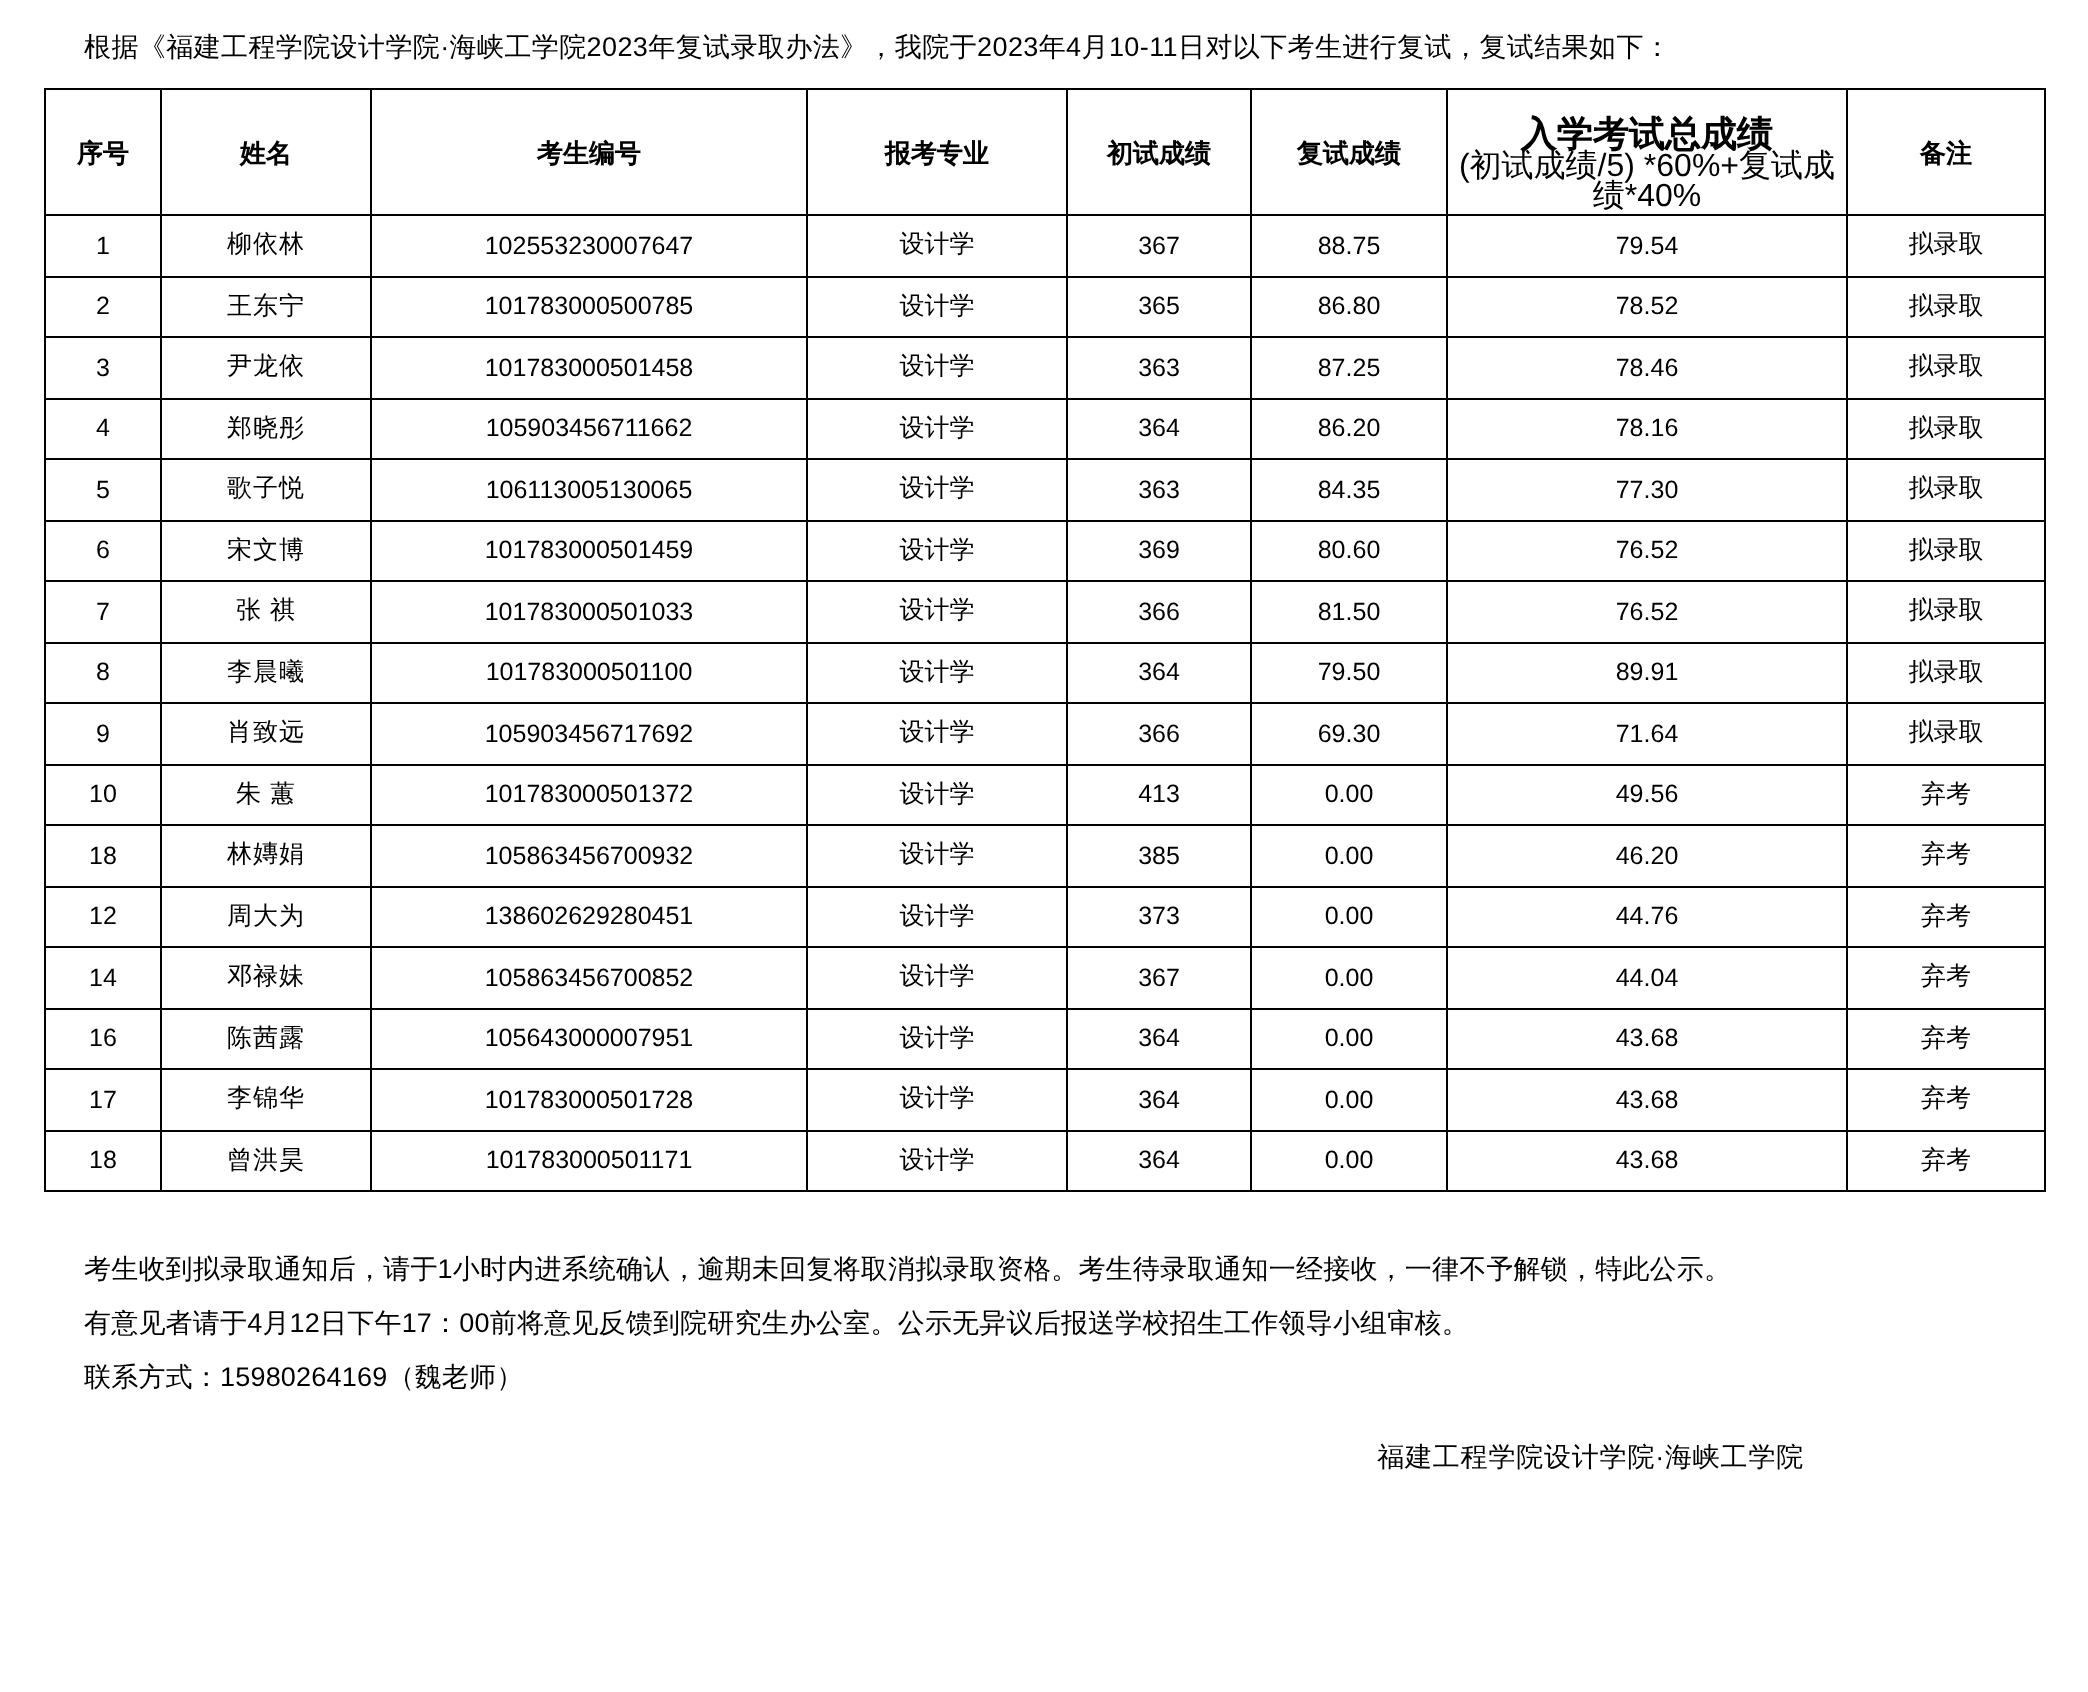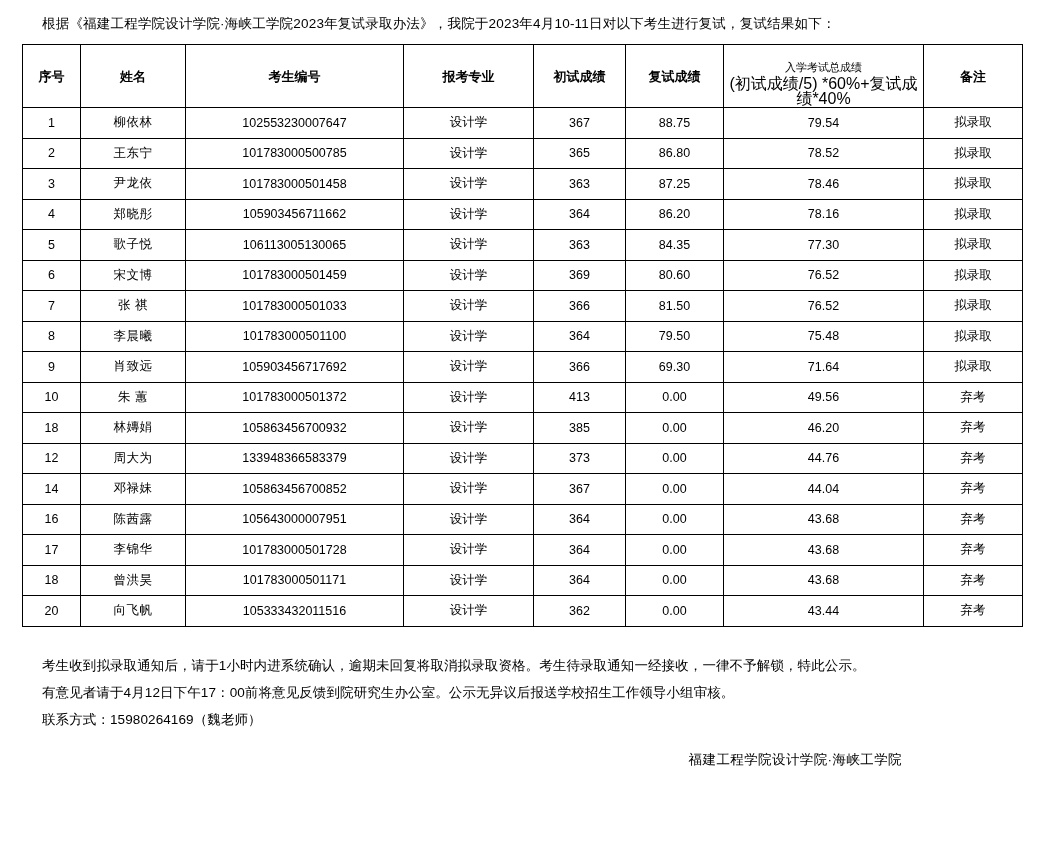--- a/index.html
+++ b/index.html
@@ -44,22 +44,22 @@
   table.main thead th {
     height: 62px;
     font-weight: bold;
     font-size: 13px;
     line-height: 17px;
   }
   .hdr-total {
     line-height: 17px;
   }
   .hdr-total .l1 {
-    font-weight: normal;
-    font-size: 11px;
+    font-weight: bold;
+    font-size: 18px;
     display: block;
     margin-top: 12px;
   }
   .hdr-total .l2 {
     font-weight: normal;
     font-size: 16px;
     display: block;
     line-height: 15px;
   }
   td.bold {
@@ -198,21 +198,21 @@
           <td class="bold">76.52</td>
           <td>拟录取</td>
         </tr>
         <tr>
           <td>8</td>
           <td class="name">李晨曦</td>
           <td>101783000501100</td>
           <td>设计学</td>
           <td>364</td>
           <td>79.50</td>
-          <td class="bold">75.48</td>
+          <td class="bold">89.91</td>
           <td>拟录取</td>
         </tr>
         <tr>
           <td>9</td>
           <td class="name">肖致远</td>
           <td>105903456717692</td>
           <td>设计学</td>
           <td>366</td>
           <td>69.30</td>
           <td class="bold">71.64</td>
@@ -234,21 +234,21 @@
           <td>105863456700932</td>
           <td>设计学</td>
           <td>385</td>
           <td>0.00</td>
           <td class="bold">46.20</td>
           <td>弃考</td>
         </tr>
         <tr>
           <td>12</td>
           <td class="name">周大为</td>
-          <td>133948366583379</td>
+          <td>138602629280451</td>
           <td>设计学</td>
           <td>373</td>
           <td>0.00</td>
           <td class="bold">44.76</td>
           <td>弃考</td>
         </tr>
         <tr>
           <td>14</td>
           <td class="name">邓禄妹</td>
           <td>105863456700852</td>
@@ -279,30 +279,20 @@
           <td>弃考</td>
         </tr>
         <tr>
           <td>18</td>
           <td class="name">曾洪昊</td>
           <td>101783000501171</td>
           <td>设计学</td>
           <td>364</td>
           <td>0.00</td>
           <td class="bold">43.68</td>
-          <td>弃考</td>
-        </tr>
-        <tr>
-          <td>20</td>
-          <td class="name">向飞帆</td>
-          <td>105333432011516</td>
-          <td>设计学</td>
-          <td>362</td>
-          <td>0.00</td>
-          <td class="bold">43.44</td>
           <td>弃考</td>
         </tr>
       </tbody>
   </table>
 
   <div class="notes">
     <p>考生收到拟录取通知后，请于1小时内进系统确认，逾期未回复将取消拟录取资格。考生待录取通知一经接收，一律不予解锁，特此公示。</p>
     <p>有意见者请于4月12日下午17：00前将意见反馈到院研究生办公室。公示无异议后报送学校招生工作领导小组审核。</p>
     <p>联系方式：15980264169（魏老师）</p>
   </div>

